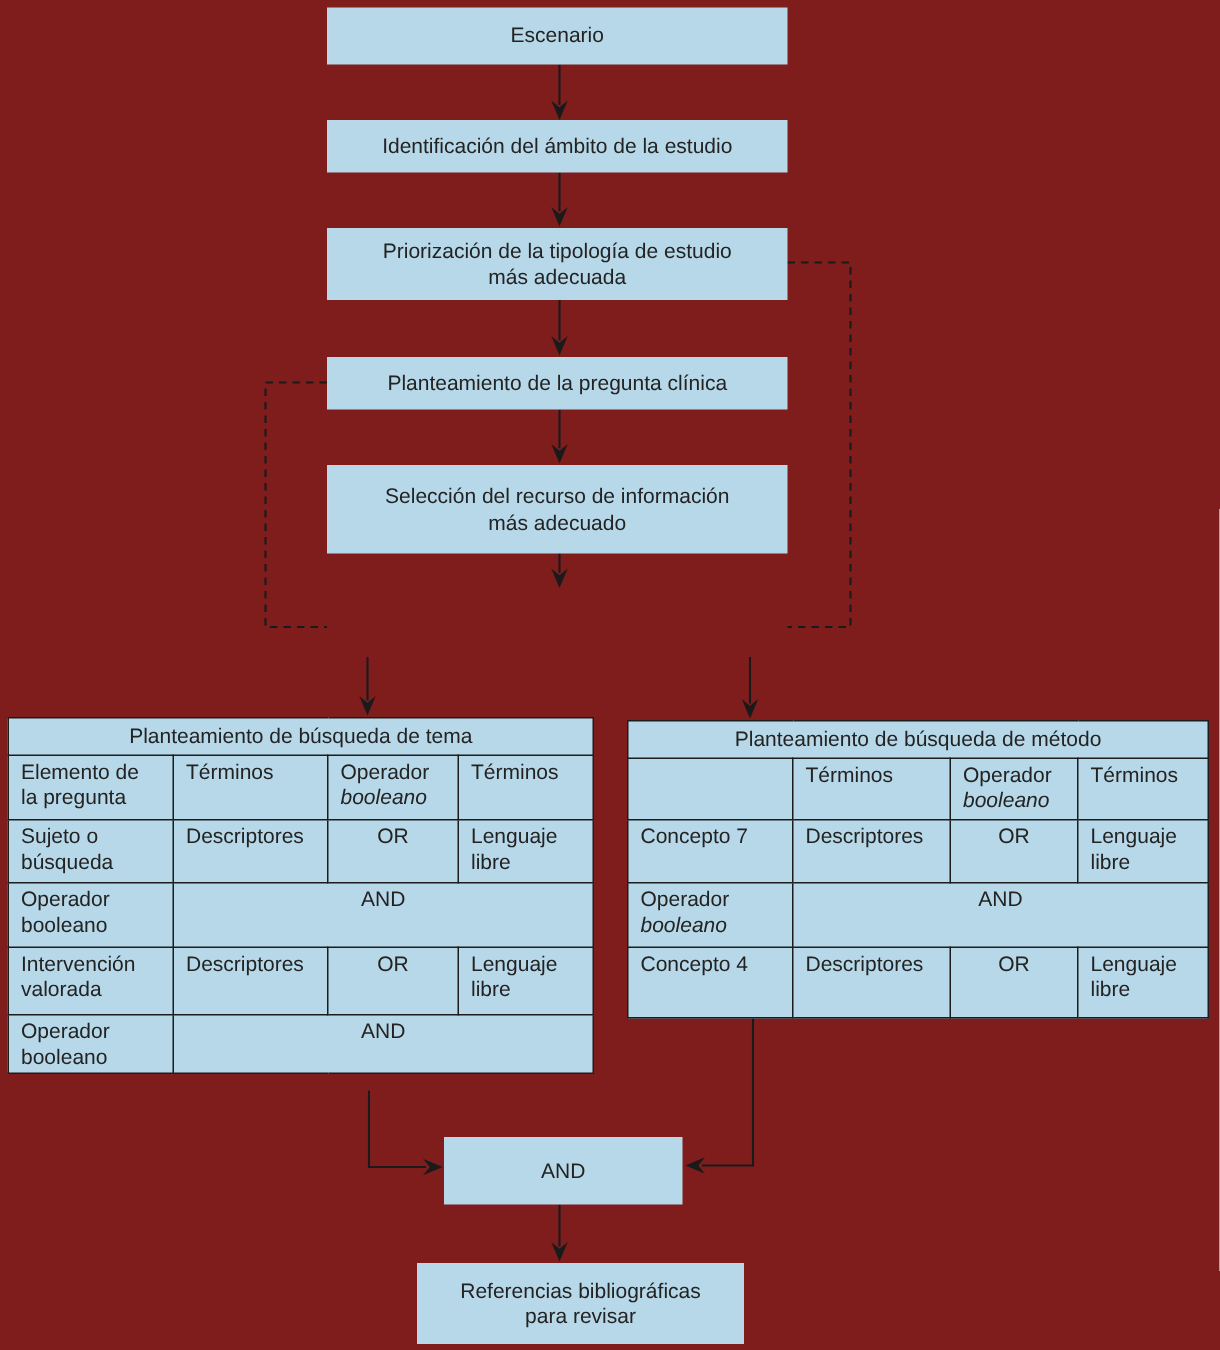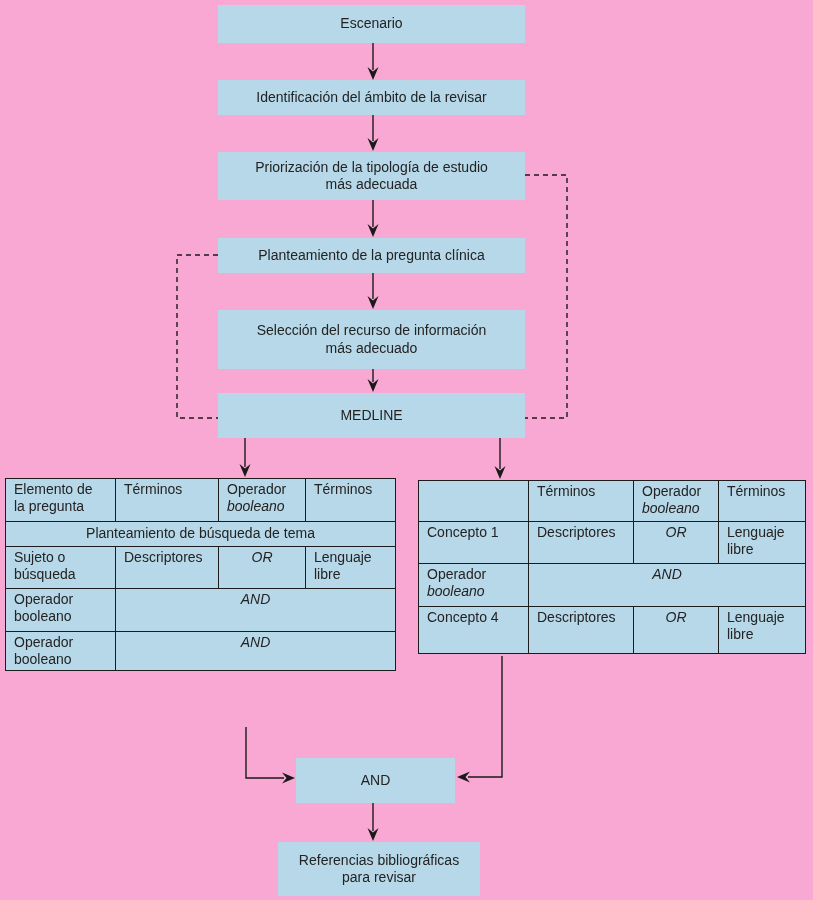--- a/index.html
+++ b/index.html
@@ -1,36 +1,36 @@
 <!DOCTYPE html>
 <html><head>
 <meta charset="utf-8">
 <style>
   html,body{margin:0;padding:0;background:#ffffff;}
   #stage{
-    position:relative;width:813px;height:900px;background:#f9a8d4;
+    position:relative;width:813px;height:900px;background:#7f1d1d;
     font-family:"Liberation Sans", sans-serif;color:#222222;overflow:hidden;
   }
   .fbox{
     position:absolute;background:#b7d8e8;
     display:flex;align-items:center;justify-content:center;
     text-align:center;font-size:14px;line-height:1.22;color:#232323;
   }
   .fbox span{white-space:pre-line;}
   #connectors{position:absolute;left:0;top:0;width:813px;height:900px;pointer-events:none;}
   table.dtable{
     position:absolute;border-collapse:collapse;table-layout:fixed;
     background:#b7d8e8;font-size:14px;color:#232323;
   }
   table.dtable td{
     border:1px solid #1c1c1c;padding:2px 5px 2px 8px;
     vertical-align:top;white-space:pre-line;line-height:1.22;
   }
   table.dtable td.title{text-align:center;vertical-align:middle;padding:1px 4px;}
-  table.dtable td.op{text-align:center;font-style:italic;padding:2px 2px;}
+  table.dtable td.op{text-align:center;padding:2px 2px;}
   .it{font-style:italic;}
   #left-table{left:5px;top:478px;width:390px;}
   #right-table{left:418px;top:480px;width:387px;}
 </style>
 </head>
 <body>
 
 <div id="stage">
 
   <svg id="connectors" viewBox="0 0 813 900" xmlns="http://www.w3.org/2000/svg">
@@ -60,105 +60,113 @@
       <path d="M295 778 L282 772.5 L286.5 778 L282 783.5 Z"></path>
       <path d="M457 777 L470 771.5 L465.5 777 L470 782.5 Z"></path>
     </g>
   </svg>
 
   <div class="fbox" style="left:218px;top:5px;width:307px;height:38px;">
     <span>Escenario</span>
   </div>
 
   <div class="fbox" style="left:218px;top:80px;width:307px;height:35px;">
-    <span>Identificación del ámbito de la revisar</span>
+    <span>Identificación del ámbito de la estudio</span>
   </div>
 
   <div class="fbox" style="left:218px;top:152px;width:307px;height:48px;">
     <span>Priorización de la tipología de estudio
 más adecuada</span>
   </div>
 
   <div class="fbox" style="left:218px;top:238px;width:307px;height:35px;">
     <span>Planteamiento de la pregunta clínica</span>
   </div>
 
   <div class="fbox" style="left:218px;top:310px;width:307px;height:59px;">
     <span>Selección del recurso de información
 más adecuado</span>
   </div>
 
-  <div class="fbox" style="left:218px;top:393px;width:307px;height:45px;">
-    <span>MEDLINE</span>
-  </div>
 
   <div class="fbox" style="left:296px;top:758px;width:159px;height:45px;">
     <span>AND</span>
   </div>
 
-  <div class="fbox" style="left:278px;top:842px;width:202px;height:54px;justify-content:center;">
+  <div class="fbox" style="left:278px;top:842px;width:218px;height:54px;justify-content:center;">
     <span>Referencias bibliográficas
 para revisar</span>
   </div>
 
   <table class="dtable" id="left-table">
     <colgroup>
         <col style="width:110px">
         <col style="width:103px">
         <col style="width:87px">
         <col style="width:90px">
       </colgroup>
     <tbody>
         <tr>
+      <td class="title" colspan="4" style="height:22px">Planteamiento de búsqueda de tema</td>
+    </tr>
+    <tr>
       <td style="height:38px">Elemento de
 la pregunta</td>
       <td>Términos</td>
       <td><span>Operador</span><br><span class="it">booleano</span></td>
       <td>Términos</td>
-    </tr>
-    <tr>
-      <td class="title" colspan="4" style="height:22px">Planteamiento de búsqueda de tema</td>
     </tr>
     <tr>
       <td style="height:37px">Sujeto o
 búsqueda</td>
       <td>Descriptores</td>
       <td class="op">OR</td>
       <td>Lenguaje
 libre</td>
     </tr>
     <tr>
       <td style="height:38px">Operador
 booleano</td>
       <td class="op" colspan="3">AND</td>
+    </tr>
+    <tr>
+      <td style="height:40px">Intervención
+valorada</td>
+      <td>Descriptores</td>
+      <td class="op">OR</td>
+      <td>Lenguaje
+libre</td>
     </tr>
     <tr>
       <td style="height:30px">Operador
 booleano</td>
       <td class="op" colspan="3">AND</td>
     </tr>
   </tbody>
     </table>
 
   <table class="dtable" id="right-table">
     <colgroup>
         <col style="width:110px">
         <col style="width:105px">
         <col style="width:85px">
         <col style="width:87px">
       </colgroup>
     <tbody>
+        <tr>
+      <td class="title" colspan="4" style="height:22px">Planteamiento de búsqueda de método</td>
+    </tr>
     <tr>
       <td style="height:36px"></td>
       <td>Términos</td>
       <td><span>Operador</span><br><span class="it">booleano</span></td>
       <td>Términos</td>
     </tr>
     <tr>
-      <td style="height:37px">Concepto 1</td>
+      <td style="height:37px">Concepto 7</td>
       <td>Descriptores</td>
       <td class="op">OR</td>
       <td>Lenguaje
 libre</td>
     </tr>
     <tr>
       <td style="height:38px"><span>Operador</span><br><span class="it">booleano</span></td>
       <td class="op" colspan="3">AND</td>
     </tr>
     <tr>

